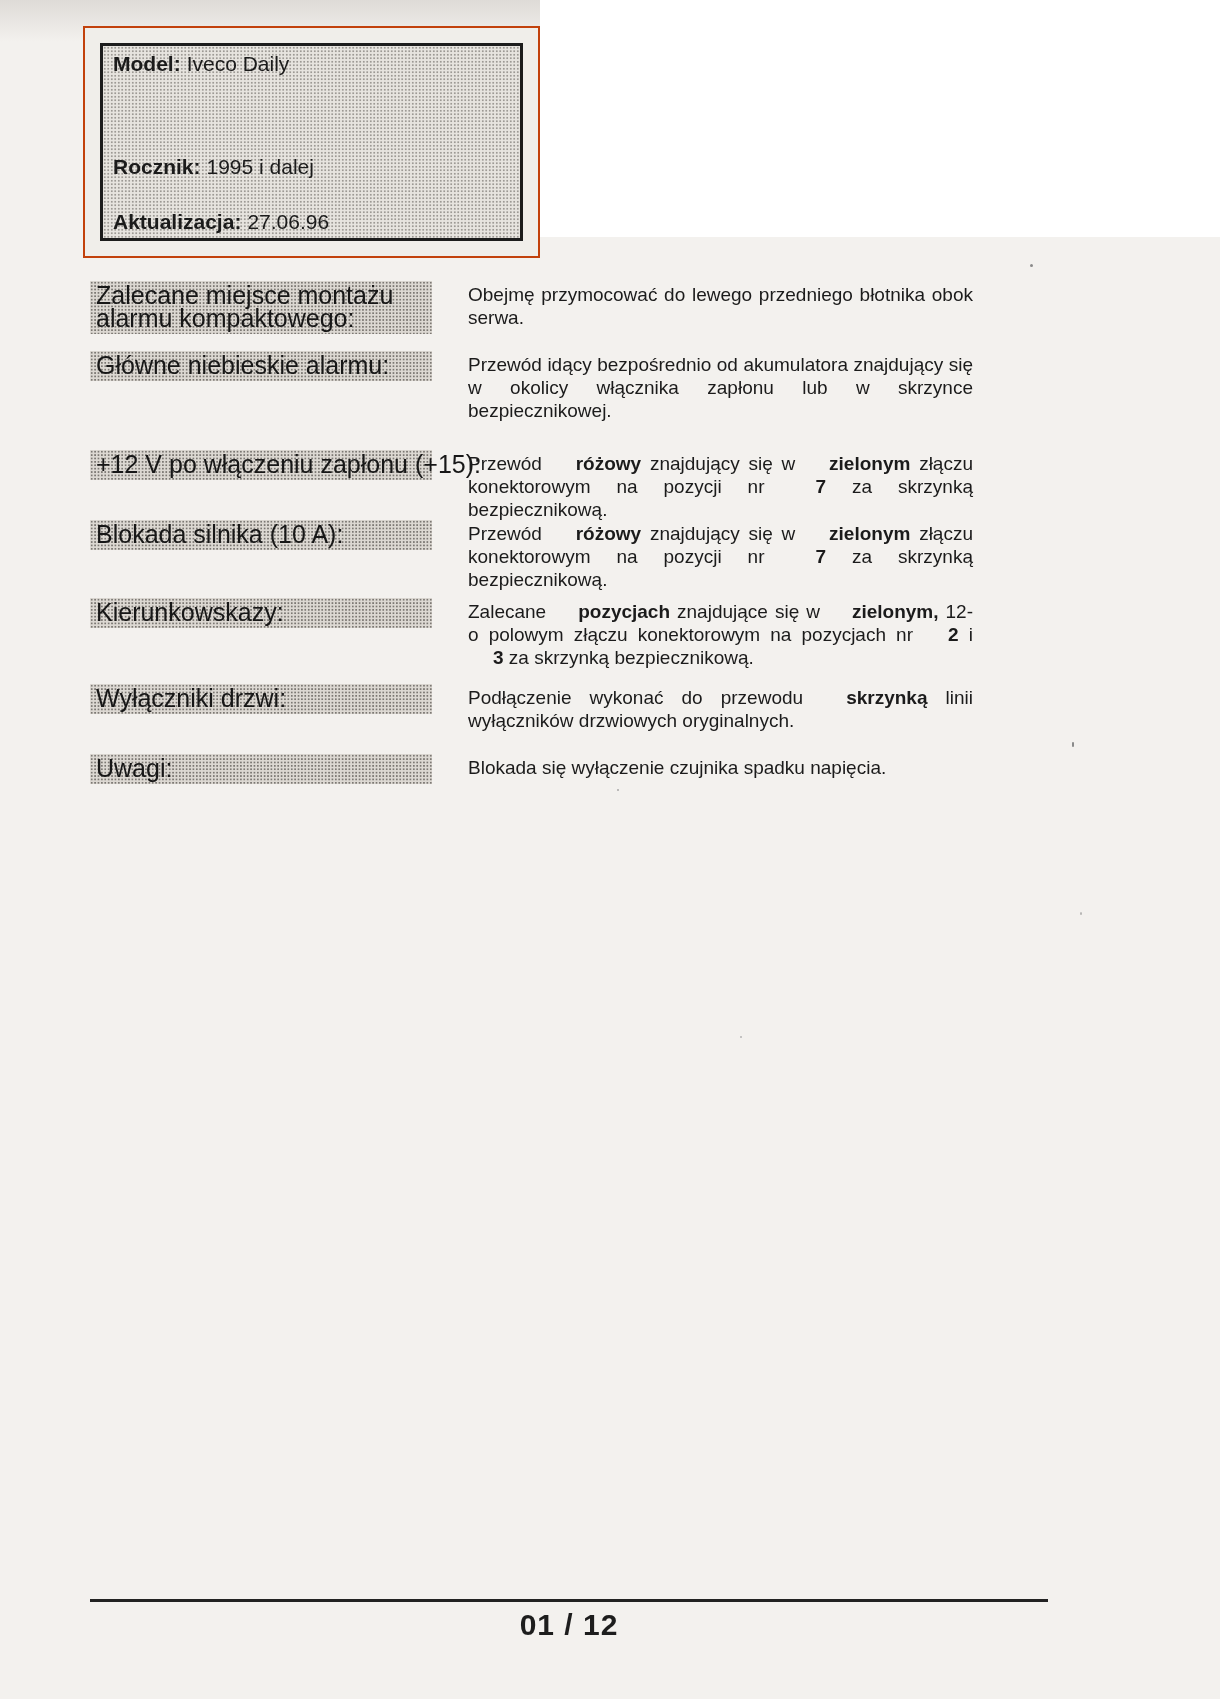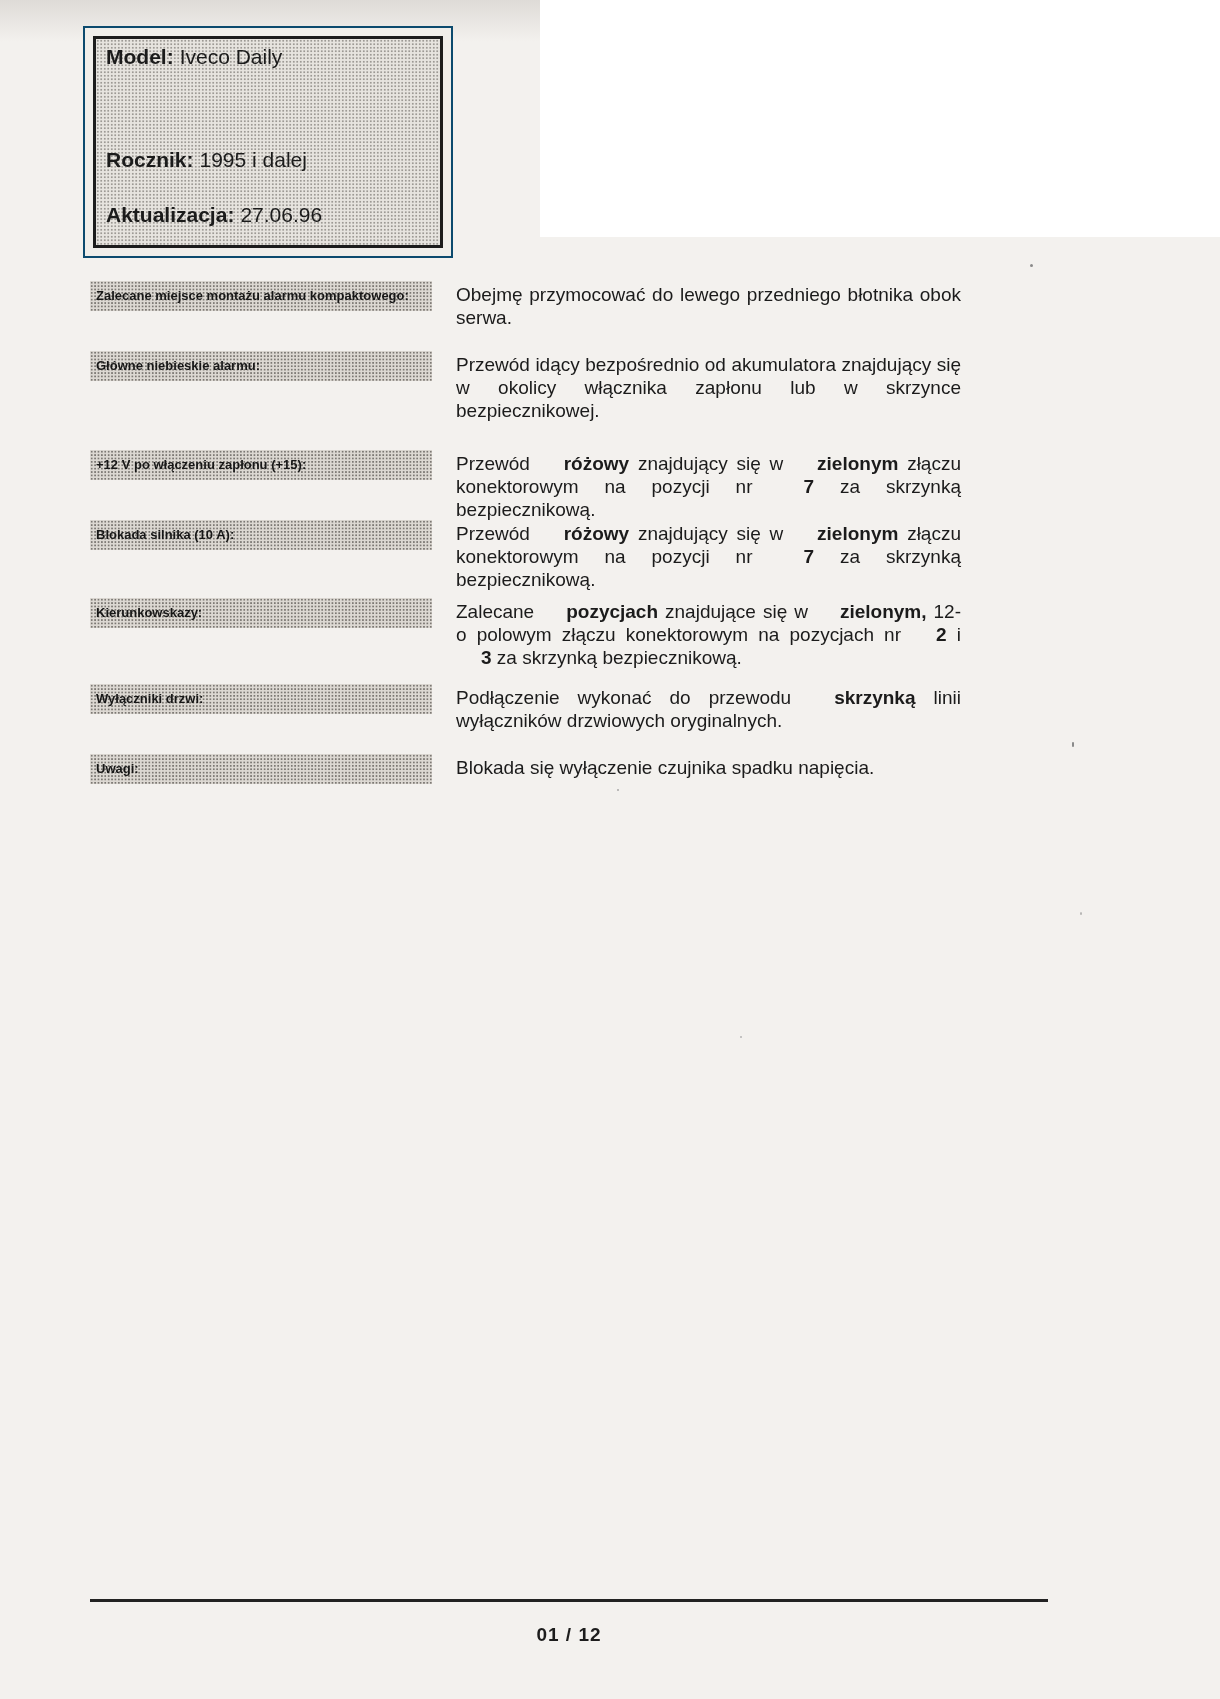--- a/index.html
+++ b/index.html
@@ -21,24 +21,24 @@
 
   
   .white-patch {
     position: absolute; left: 540px; top: 0; width: 680px; height: 237px;
     background: #ffffff;
   }
 
   
   .header-box {
     position: absolute; left: 83px; top: 26px;
-    width: 370px; height: 232px;
+    width: 457px; height: 232px;
     box-sizing: border-box;
-    border: 2px solid #0c4a6e;
-    padding: 8px;
+    border: 2px solid #c2410c;
+    padding: 15px;
     background: #f0eeea;
     z-index: 3;
   }
   .header-box-inner {
     position: relative;
     width: 100%; height: 100%;
     box-sizing: border-box;
     border: 3px solid #1c1c1c;
     background-color: #e7e4df;
     background-image: radial-gradient(circle, rgba(55,50,45,0.42) 0.9px, rgba(0,0,0,0) 1.15px);
@@ -51,52 +51,51 @@
   }
   .hb-label { font-weight: 700; margin-right: 6px; }
 
   
   .spec-row { position: absolute; left: 90px; width: 920px; }
   .spec-label {
     position: absolute; left: 0; top: 0;
     width: 342px;
     box-sizing: border-box;
     padding: 3px 6px 4px 6px;
-    font-size: 13px; font-weight: 700; line-height: 23px;
+    font-size: 25px; font-weight: 400; line-height: 23px;
     background-color: #dcd8d2;
     background-image: radial-gradient(circle, rgba(35,32,28,0.52) 1px, rgba(0,0,0,0) 1.2px);
     background-size: 3.4px 3.4px;
     color: #171717;
   }
   .spec-label.one-line { white-space: nowrap; }
   .spec-value {
-    position: absolute; left: 366px; top: 2px;
+    position: absolute; left: 378px; top: 2px;
     width: 505px;
     font-size: 19px; line-height: 23px;
     text-align: justify;
     text-align-last: left;
     color: #1b1b1b;
   }
   .spec-value span { font-weight: 400; }
   .spec-value span.b { font-weight: 700; margin-left: 25px; }
 
   
   .footer-rule {
     position: absolute; left: 90px; top: 1599px;
     width: 958px; height: 3px;
     background: #222222;
   }
   .page-number {
     position: absolute; left: 90px; top: 1608px;
     width: 958px;
     text-align: center;
-    font-size: 19px; font-weight: 700;
+    font-size: 30px; font-weight: 700;
     letter-spacing: 1px;
     color: #1d1d1d;
-    margin-top: 16px;
   }
 
   
   .scan-speck {
     position: absolute; border-radius: 50%;
     background: #8a8a8a;
   }
 </style>
 </head>
 <body>

